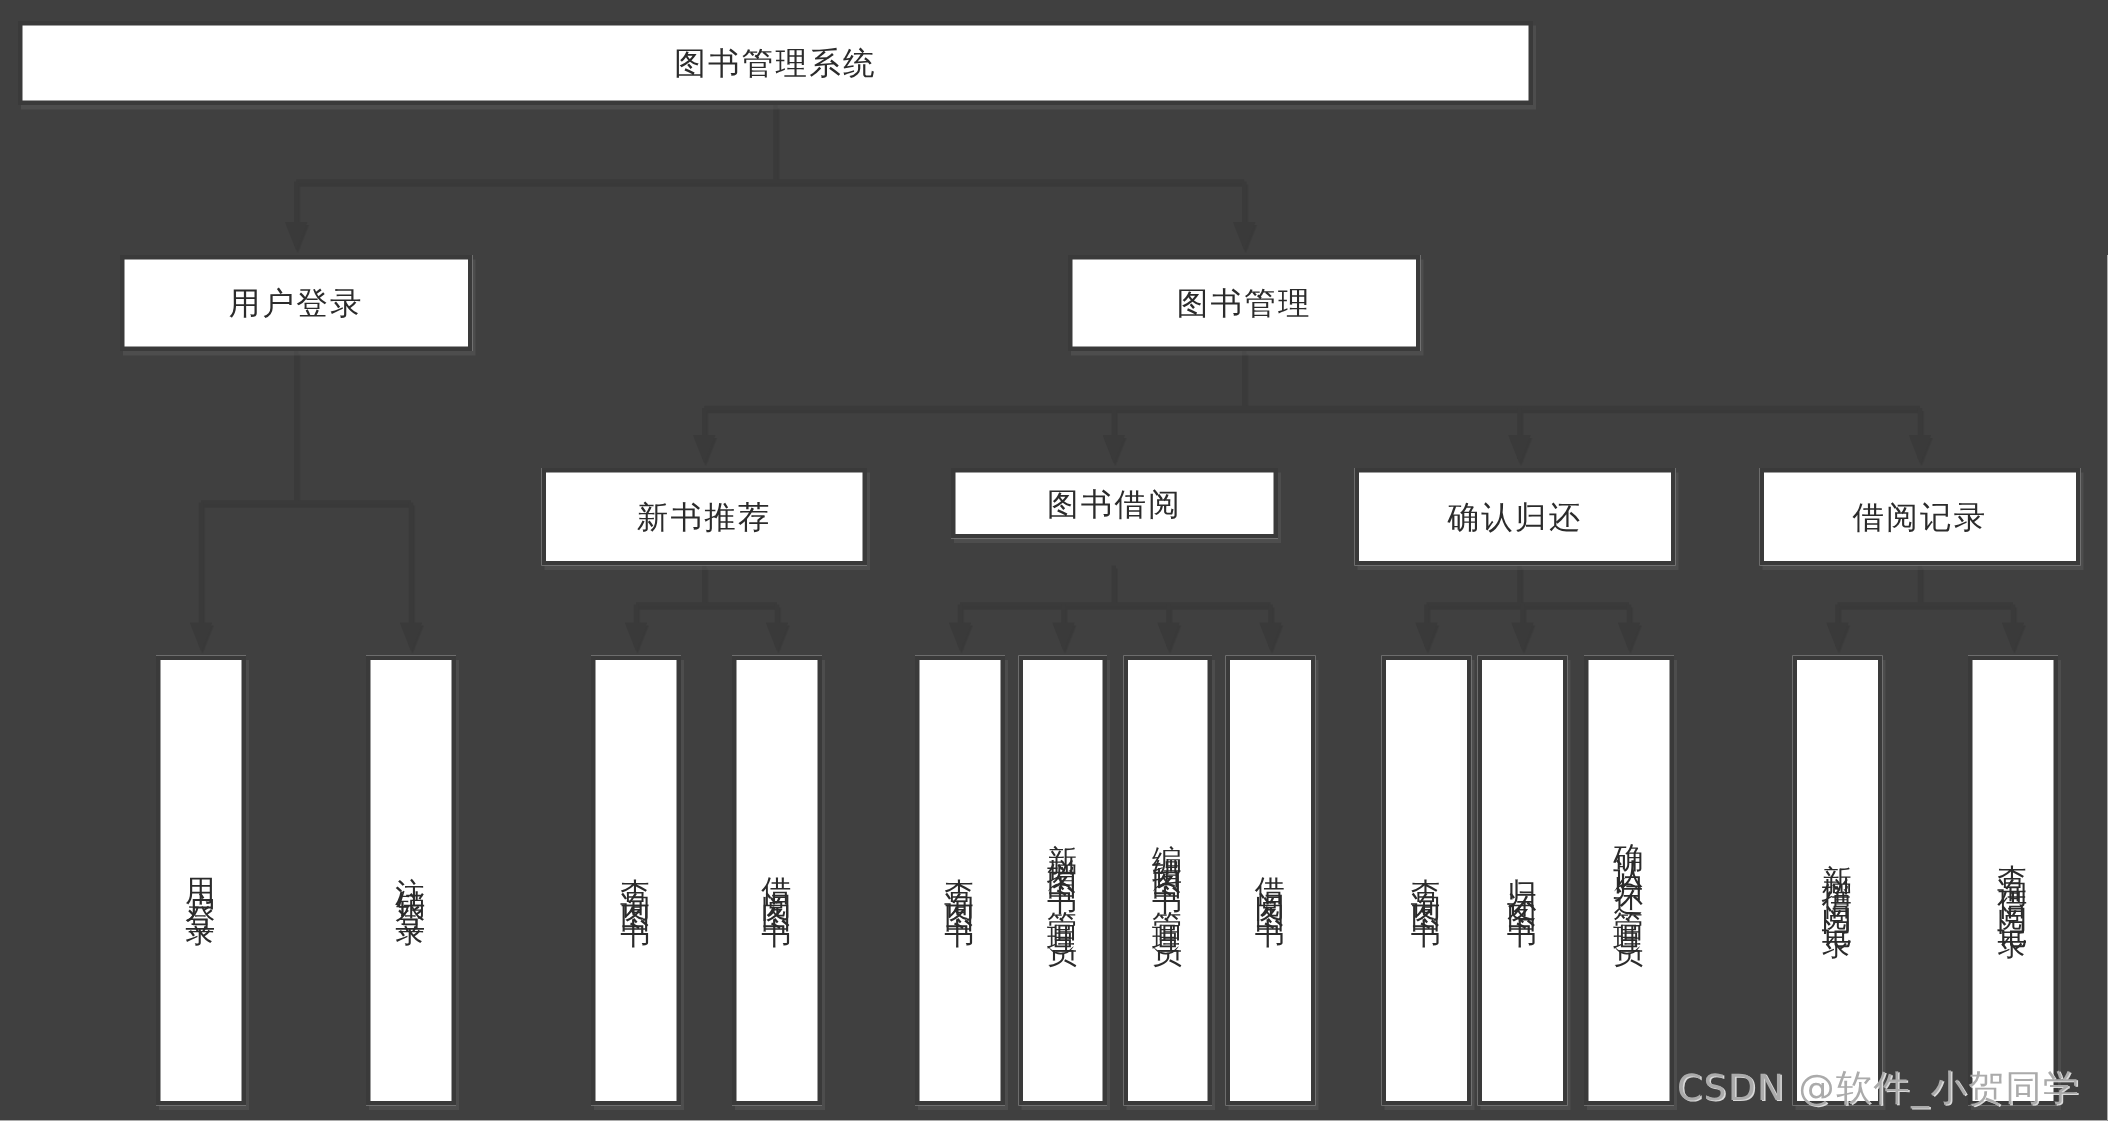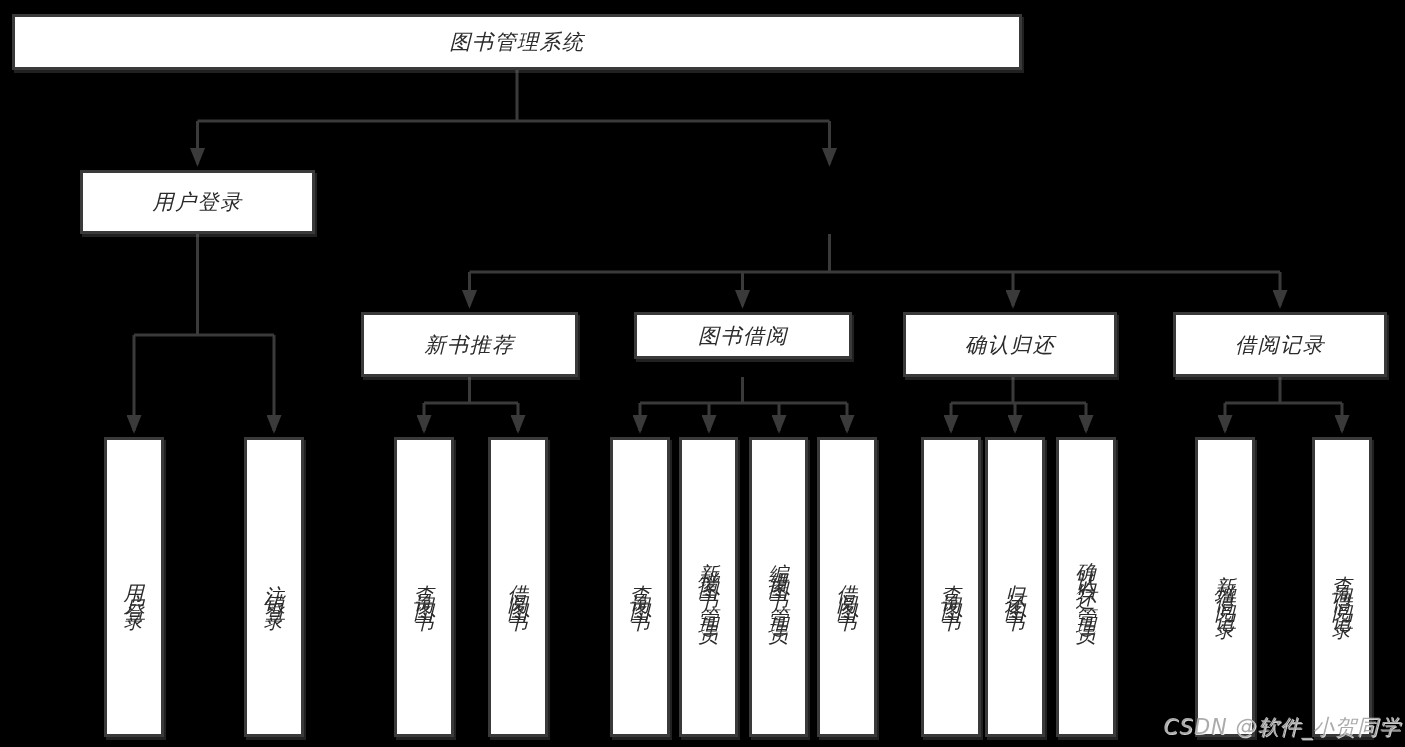--- a/index.html
+++ b/index.html
@@ -5,23 +5,22 @@
   html, body {
     margin: 0;
     padding: 0;
     background: #ffffff;
     font-family: "DejaVu Sans", "Liberation Sans", sans-serif;
   }
   .canvas {
     position: relative;
     width: 1405px;
     height: 747px;
-    background: #000000;
+    background: #404040;
     overflow: hidden;
-    font-style: italic;
   }
   .wires {
     position: absolute;
     left: 0;
     top: 0;
     filter: drop-shadow(1px 2px 0 rgba(0,0,0,0.10));
   }
   .wire {
     fill: none;
     stroke: #3a3a3a;
@@ -46,23 +45,23 @@
   }
   .v-label {
     writing-mode: vertical-rl;
     text-orientation: mixed;
     font-size: 20px;
     letter-spacing: 9px;
     line-height: 1;
   }
   .watermark {
     position: absolute;
-    right: 4px;
+    right: 18px;
     bottom: 6px;
-    font-size: 21px;
+    font-size: 24px;
     color: #ababab;
     letter-spacing: 1px;
     text-shadow: 1px 1px 0 rgba(255,255,255,0.8);
     z-index: 5;
   }
 </style>
 </head>
 <body>
 
 <div class="canvas">
@@ -104,20 +103,21 @@
     <path class="wire" d="M1086,403 V431" marker-end="url(#arw)"></path>
 
     <path class="wire" d="M1280,377 V403 M1225,403 H1342"></path>
     <path class="wire" d="M1225,403 V431" marker-end="url(#arw)"></path>
     <path class="wire" d="M1342,403 V431" marker-end="url(#arw)"></path>
   </svg>
 
   <div class="box h-label" style="left:12px; top:14px; width:1010px; height:56px;">图书管理系统</div>
 
   <div class="box h-label" style="left:80px; top:170px; width:235px; height:64px;">用户登录</div>
+  <div class="box h-label" style="left:712px; top:170px; width:235px; height:64px;">图书管理</div>
 
   <div class="box h-label" style="left:361px; top:312px; width:217px; height:65px;">新书推荐</div>
   <div class="box h-label" style="left:634px; top:312px; width:218px; height:47px;">图书借阅</div>
   <div class="box h-label" style="left:903px; top:312px; width:214px; height:65px;">确认归还</div>
   <div class="box h-label" style="left:1173px; top:312px; width:214px; height:65px;">借阅记录</div>
 
   <div class="box v-label" style="left:104px; top:437px; width:60px; height:300px;">用户登录</div>
   <div class="box v-label" style="left:244px; top:437px; width:60px; height:300px;">注销登录</div>
 
   <div class="box v-label" style="left:394px; top:437px; width:60px; height:300px;">查询图书</div>

